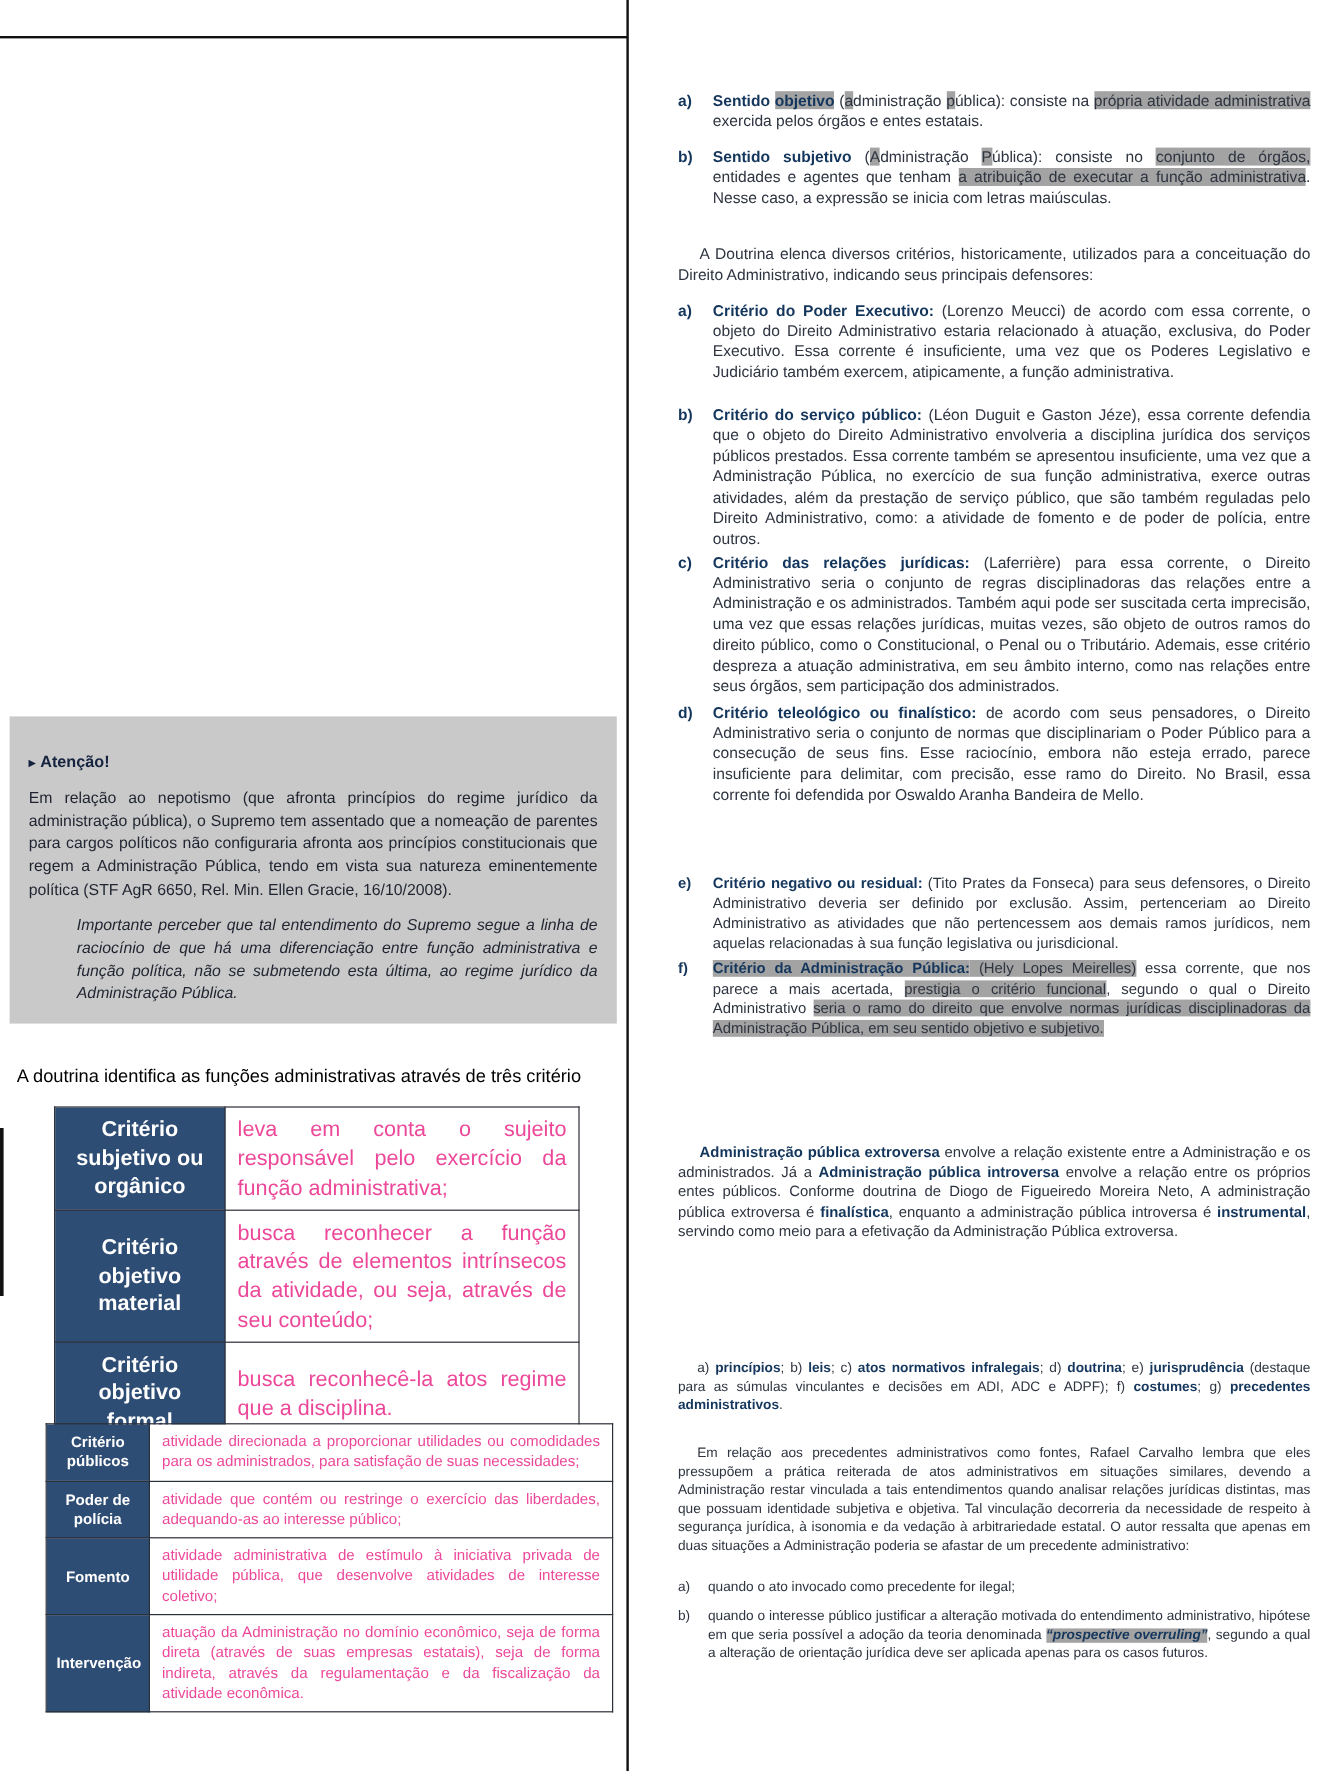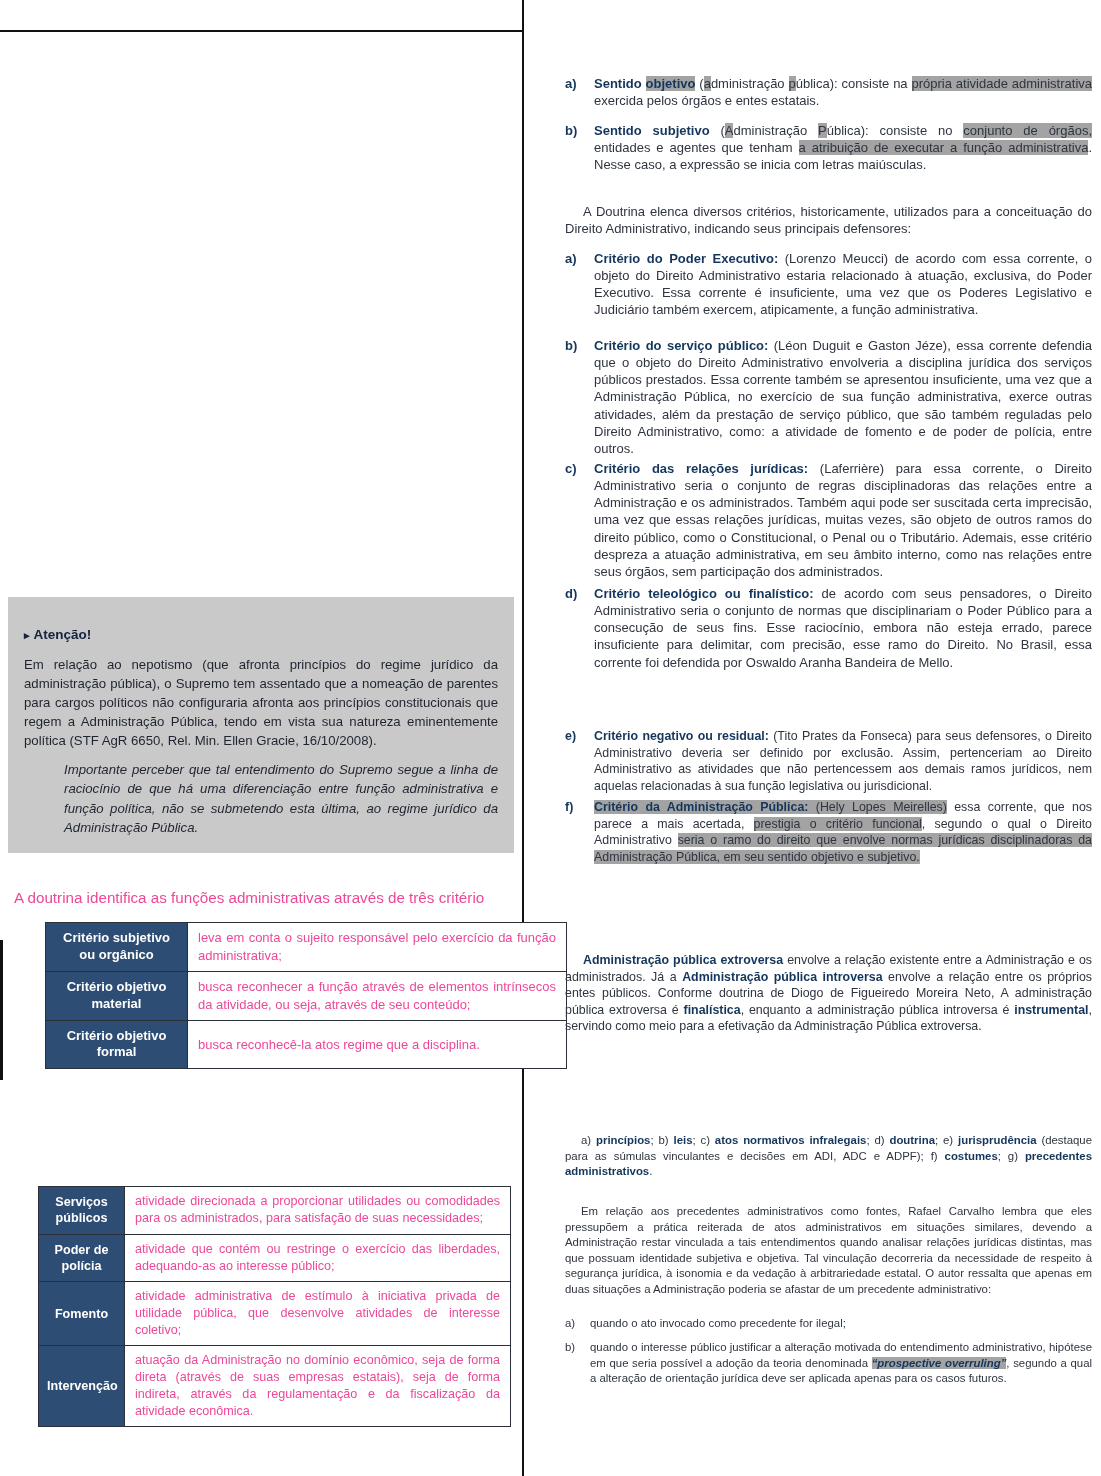--- a/index.html
+++ b/index.html
@@ -12,24 +12,24 @@
   .rule-vert { position:absolute; left:522px; top:0; width:2px; height:1476px; background:#111; }
   .edge-mark { position:absolute; left:0; top:940px; width:3px; height:140px; background:#111; }
 
   
   .attention { position:absolute; left:8px; top:597px; width:506px; background:#c9c9c9; padding:28px 16px 16px; font-size:13.2px; line-height:1.45; color:#1f2430; }
   .att-title { font-weight:bold; color:#15233f; margin-bottom:10px; font-size:13.5px; }
   .att-marker { font-size:11px; margin-right:4px; }
   .attention p { text-align:justify; margin-bottom:10px; }
   .attention p.italic { font-style:italic; margin-bottom:0;margin-left:40px; }
 
-  .intro { position:absolute; left:14px; top:889px; width:509px; font-size:15.2px; color:#ec4899; white-space:nowrap; overflow:hidden; }
+  .intro { position:absolute; left:14px; top:889px; width:509px; font-size:15.2px; color:#000000; white-space:nowrap; overflow:hidden; }
 
   table.tbl { border-collapse:collapse; table-layout:fixed; }
-  .crit-table { position:absolute; left:45px; top:922px; width:522px; font-size:13px;padding-left:41px; }
+  .crit-table { position:absolute; left:45px; top:922px; width:438px; font-size:18px;padding-left:41px; }
   .act-table  { position:absolute; left:38px; top:1186px; width:473px; font-size:12.6px; }
   .tbl td { border:1px solid #2b2f38; }
   .tbl td.hd { background:#2e4d74; color:#ffffff; font-weight:bold; text-align:center; vertical-align:middle; padding:7px 8px; line-height:1.3; }
   .tbl td.bd { background:#ffffff; color:#ec4899; text-align:justify; vertical-align:middle; padding:6px 10px; line-height:1.35; }
   .crit-table td.hd { width:142px; }
   .act-table td.hd { width:86px; }
 
   
   .rblock { position:absolute; left:565px; width:527px; text-align:justify; font-size:13px; line-height:1.32; color:#2e3440; }
   .rblock.para { text-indent:18px; }
@@ -77,21 +77,21 @@
       <tr>
         <td class="hd">Critério objetivo formal</td>
         <td class="bd">busca reconhecê-la atos regime que a disciplina.</td>
       </tr>
     </tbody>
   </table>
 
   <table class="tbl act-table">
     <tbody>
       <tr>
-        <td class="hd">Serviços públicos</td>
+        <td class="hd">Critério públicos</td>
         <td class="bd">atividade direcionada a proporcionar utilidades ou comodidades para os administrados, para satisfação de suas necessidades;</td>
       </tr>
       <tr>
         <td class="hd">Poder de polícia</td>
         <td class="bd">atividade que contém ou restringe o exercício das liberdades, adequando-as ao interesse público;</td>
       </tr>
       <tr>
         <td class="hd">Fomento</td>
         <td class="bd">atividade administrativa de estímulo à iniciativa privada de utilidade pública, que desenvolve atividades de interesse coletivo;</td>
       </tr>

